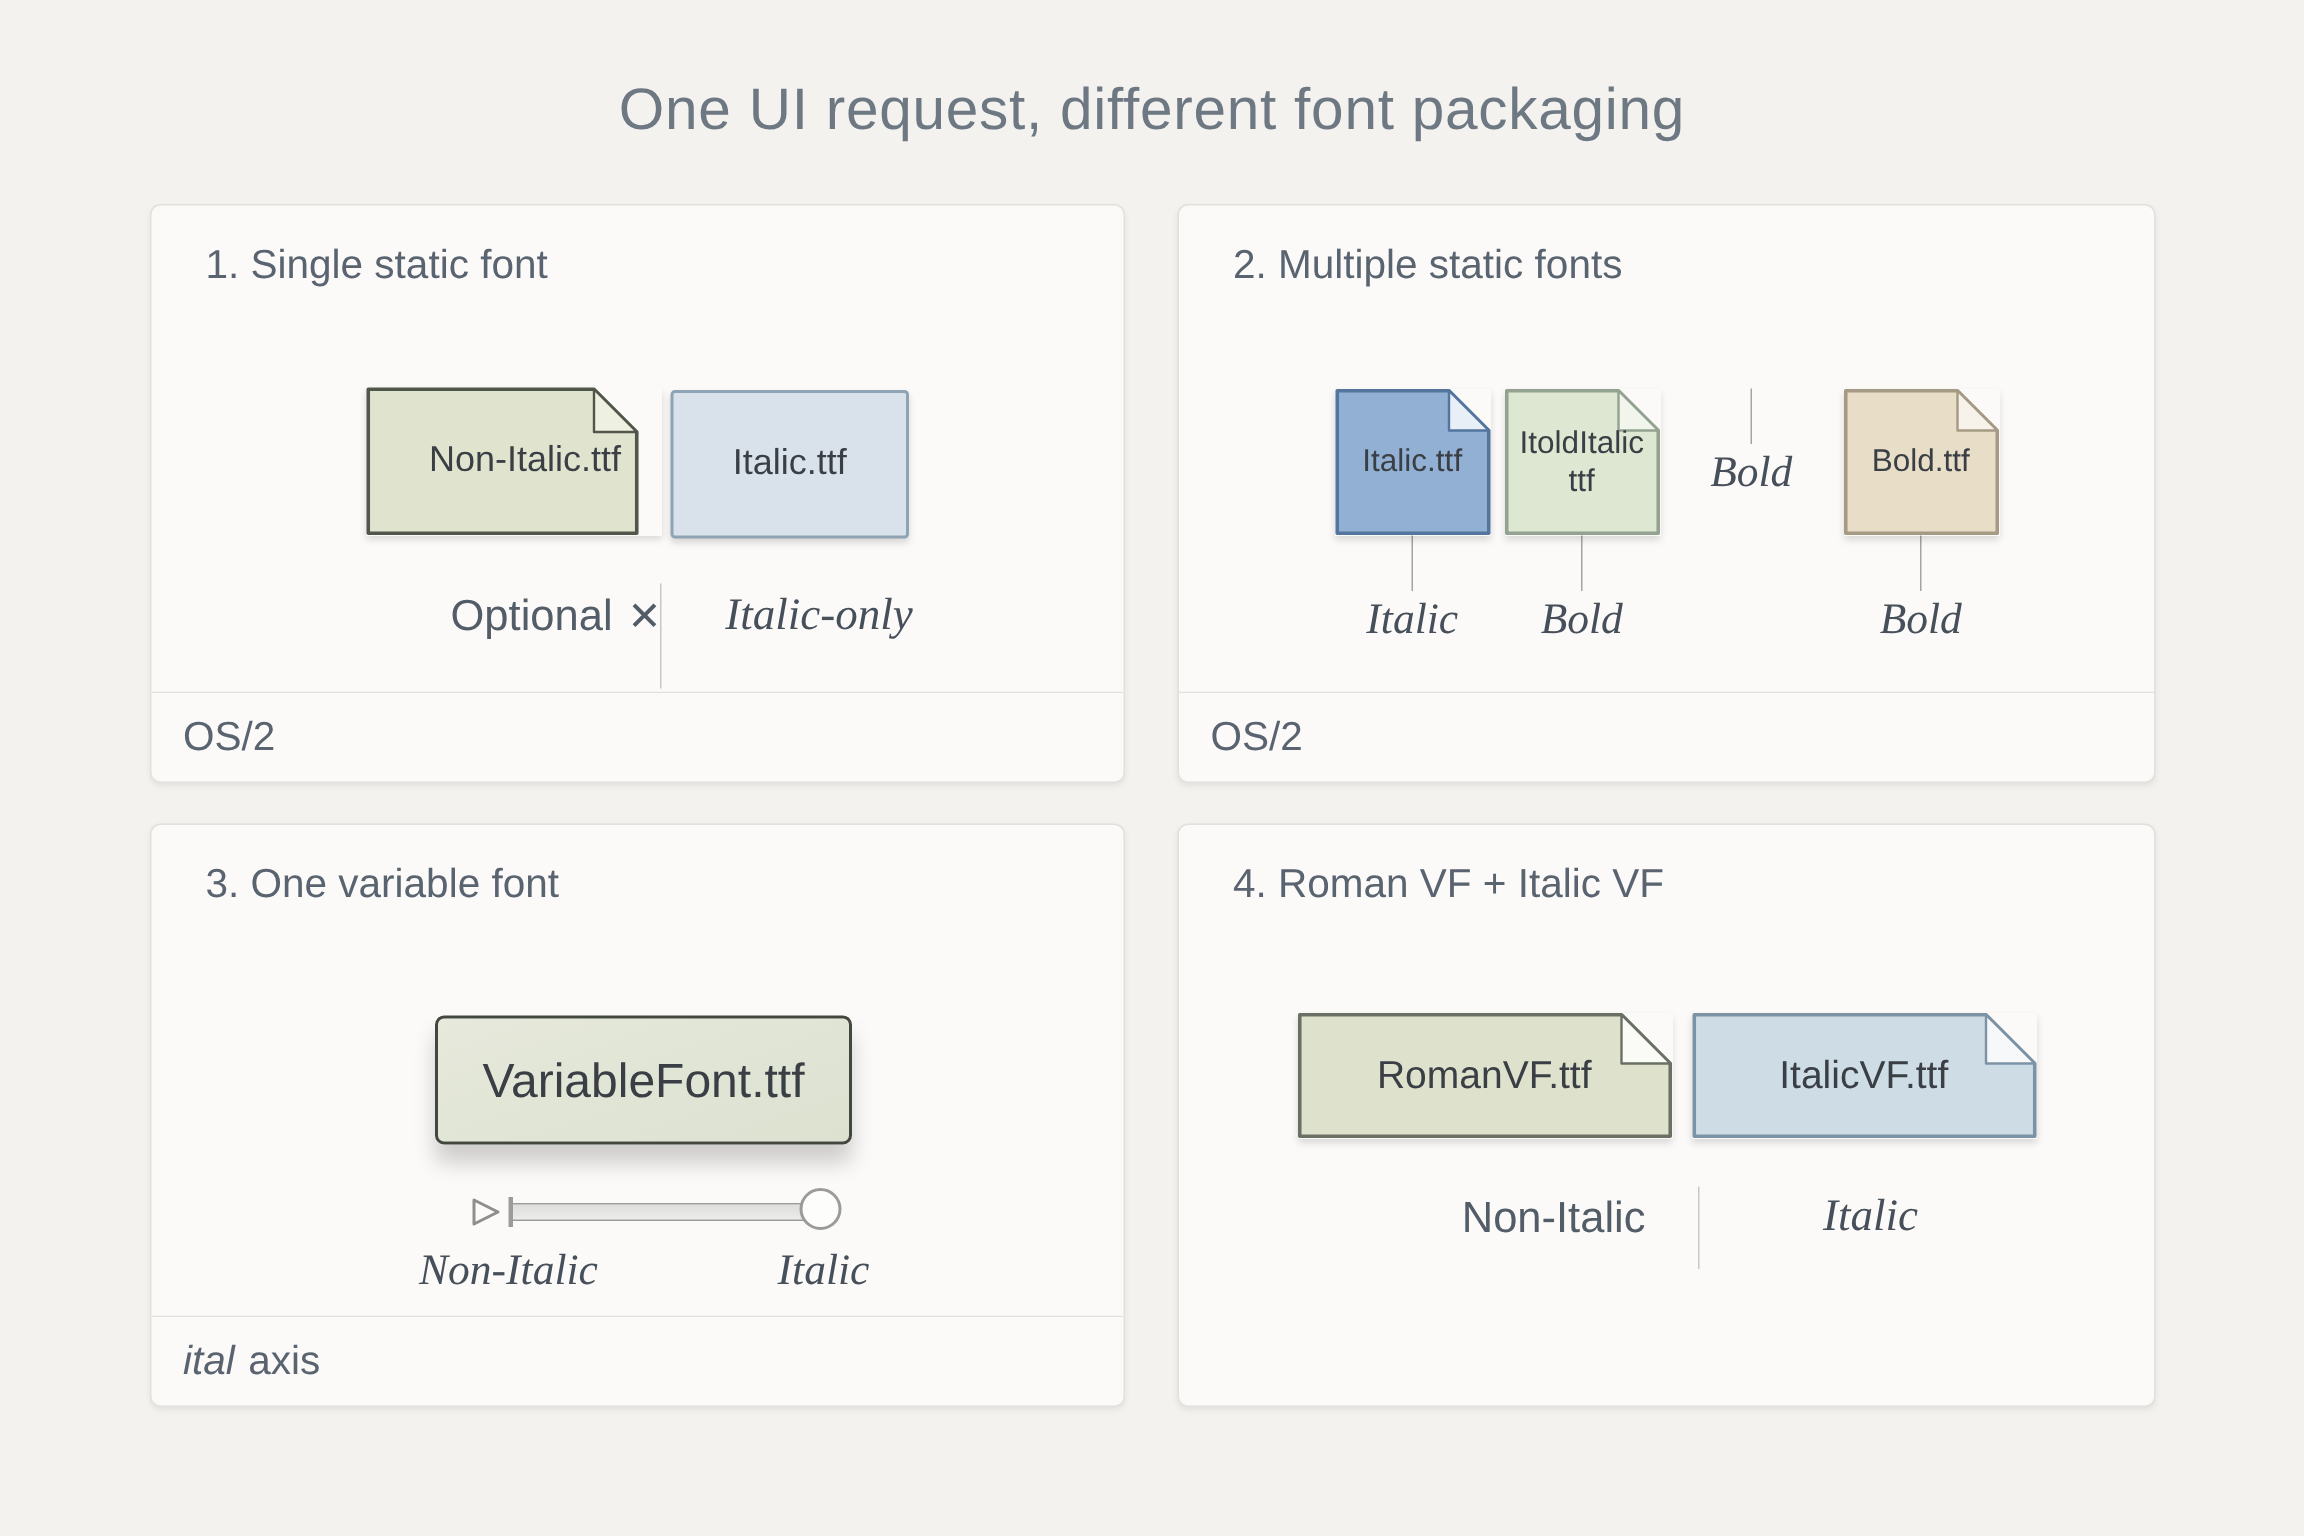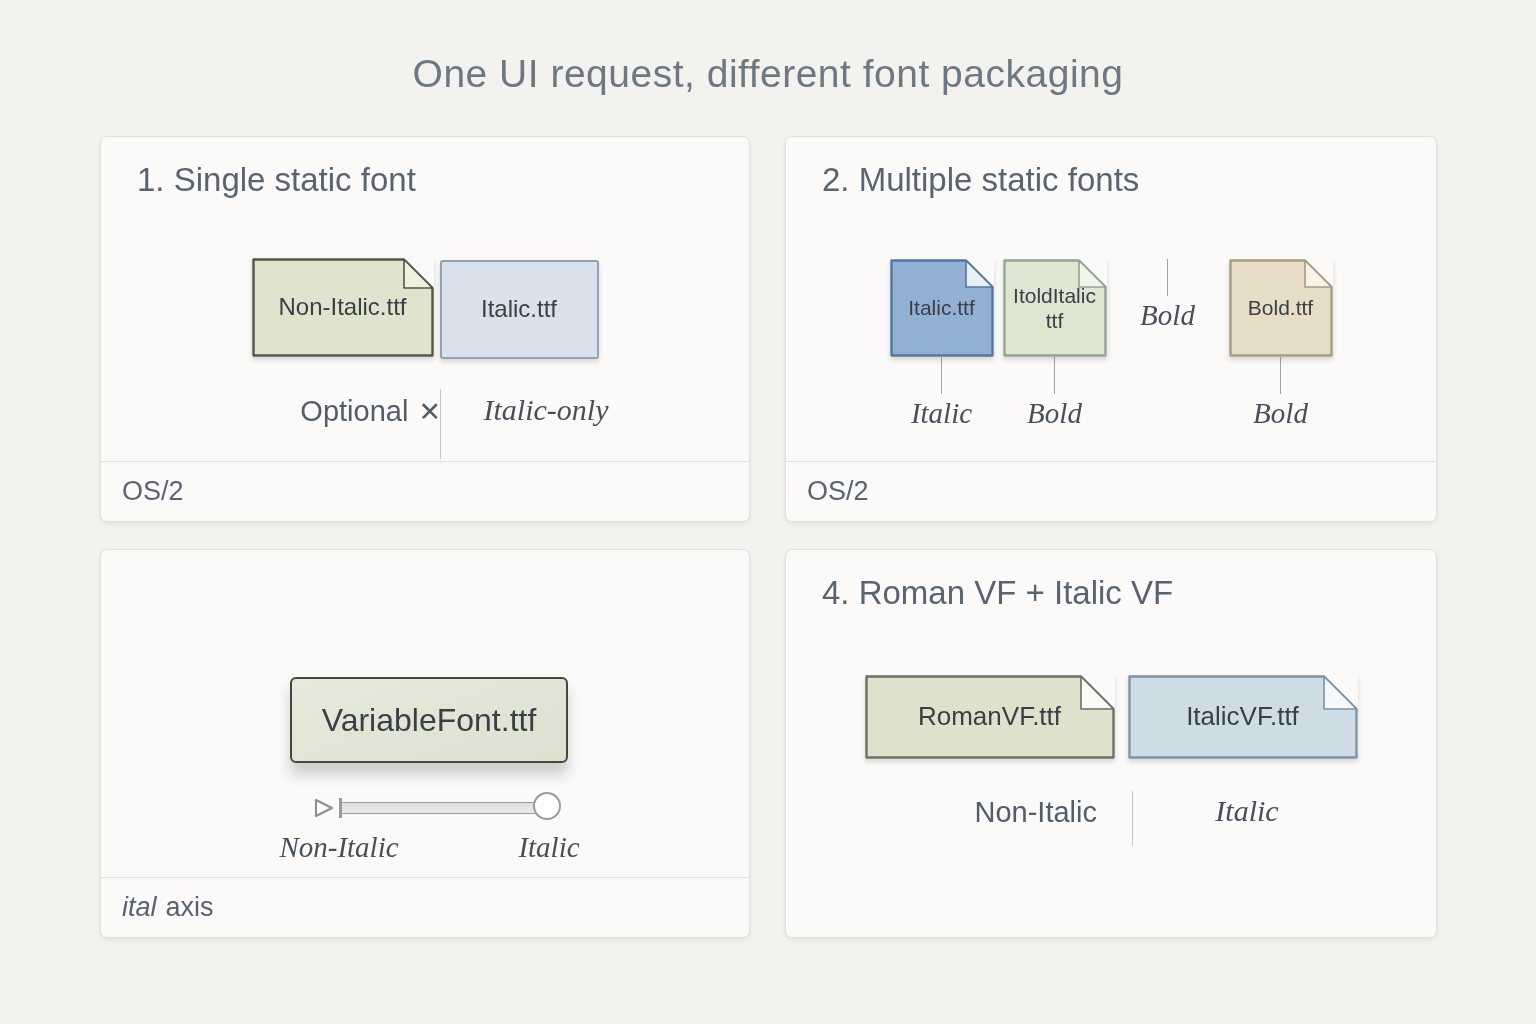--- a/index.html
+++ b/index.html
@@ -22,21 +22,21 @@
     border:1px solid var(--panel_border,#e2e0dc);
     border-radius:7px;
     box-shadow:0 2px 4px rgba(0,0,0,0.07);
   }
   #panel1{left:100px;top:136px;width:648px;height:384px;}
   #panel2{left:785px;top:136px;width:650px;height:384px;}
   #panel3{left:100px;top:549px;width:648px;height:387px;}
   #panel4{left:785px;top:549px;width:650px;height:387px;}
   .panel-heading{
     position:absolute;left:36px;top:24px;
-    font-size:33px;color:var(--heading_color,#5a6470);
+    font-size:27px;color:var(--heading_color,#5a6470);
   }
   .panel-footer{
     position:absolute;left:0;right:0;bottom:0;height:59px;
     border-top:1px solid var(--panel_border,#e2e0dc);
     display:flex;align-items:center;padding-left:21px;
     font-size:27px;color:var(--footer_color,#5a6470);
     border-radius:0 0 7px 7px;
   }
   
   .filebox{
@@ -107,21 +107,21 @@
 </head>
 <body>
 
 <div class="stage">
 
   <div class="title">One UI request, different font packaging</div>
 
   <div class="panel" id="panel1">
     <div class="panel-heading">1. Single static font</div>
     <div class="files-row" style="top:121px;gap:6px;">
-      <div class="filebox" style="--fold:30;width:182px;height:99px;--fill:var(--p1a_fill);--stroke:var(--p1a_stroke);--foldfill:var(--p1a_fold);">
+      <div class="filebox" style="--fold:30;width:182px;height:99px;padding-left:15px;--fill:var(--p1a_fill);--stroke:var(--p1a_stroke);--foldfill:var(--p1a_fold);">
           <svg width="182" height="99" viewBox="0 0 182 99" class="file-shape">
             <path d="M1.5 97.5 L1.5 1.5 L152 1.5 L180.5 30 L180.5 97.5 Z" class="file-main"></path>
             <path d="M152 1.5 L180.5 30 L152 30 Z" class="file-fold"></path>
           </svg>
         <div class="file-label">Non-Italic.ttf</div>
       </div>
       <div class="filebox plain" style="width:155px;height:95px;margin-top:2px;--fill:var(--p1b_fill);--stroke:var(--p1b_stroke);">
         <div class="file-label">Italic.ttf</div>
       </div>
     </div>
@@ -175,20 +175,21 @@
         <div class="connector"></div>
         <div class="tag">Bold</div>
       </div>
     </div>
     <div class="panel-footer">
       <span>OS/2</span>
     </div>
   </div>
 
   <div class="panel" id="panel3">
+    <div class="panel-heading">3. One variable font</div>
     <div class="vf-box">
       <div class="file-label">VariableFont.ttf</div>
     </div>
     <svg class="slider-tri" width="24" height="24">
       <path d="M4 4 L20 12 L4 20 Z" fill="none" stroke="#8e8e8c" stroke-width="2" stroke-linejoin="round"></path>
     </svg>
     <div class="slider-track"></div>
     <div class="slider-knob"></div>
     <div class="cap-serif" style="left:138px;width:200px;top:281px;font-size:29px;">Non-Italic</div>
     <div class="cap-serif" style="left:348px;width:200px;top:281px;font-size:29px;">Italic</div>

